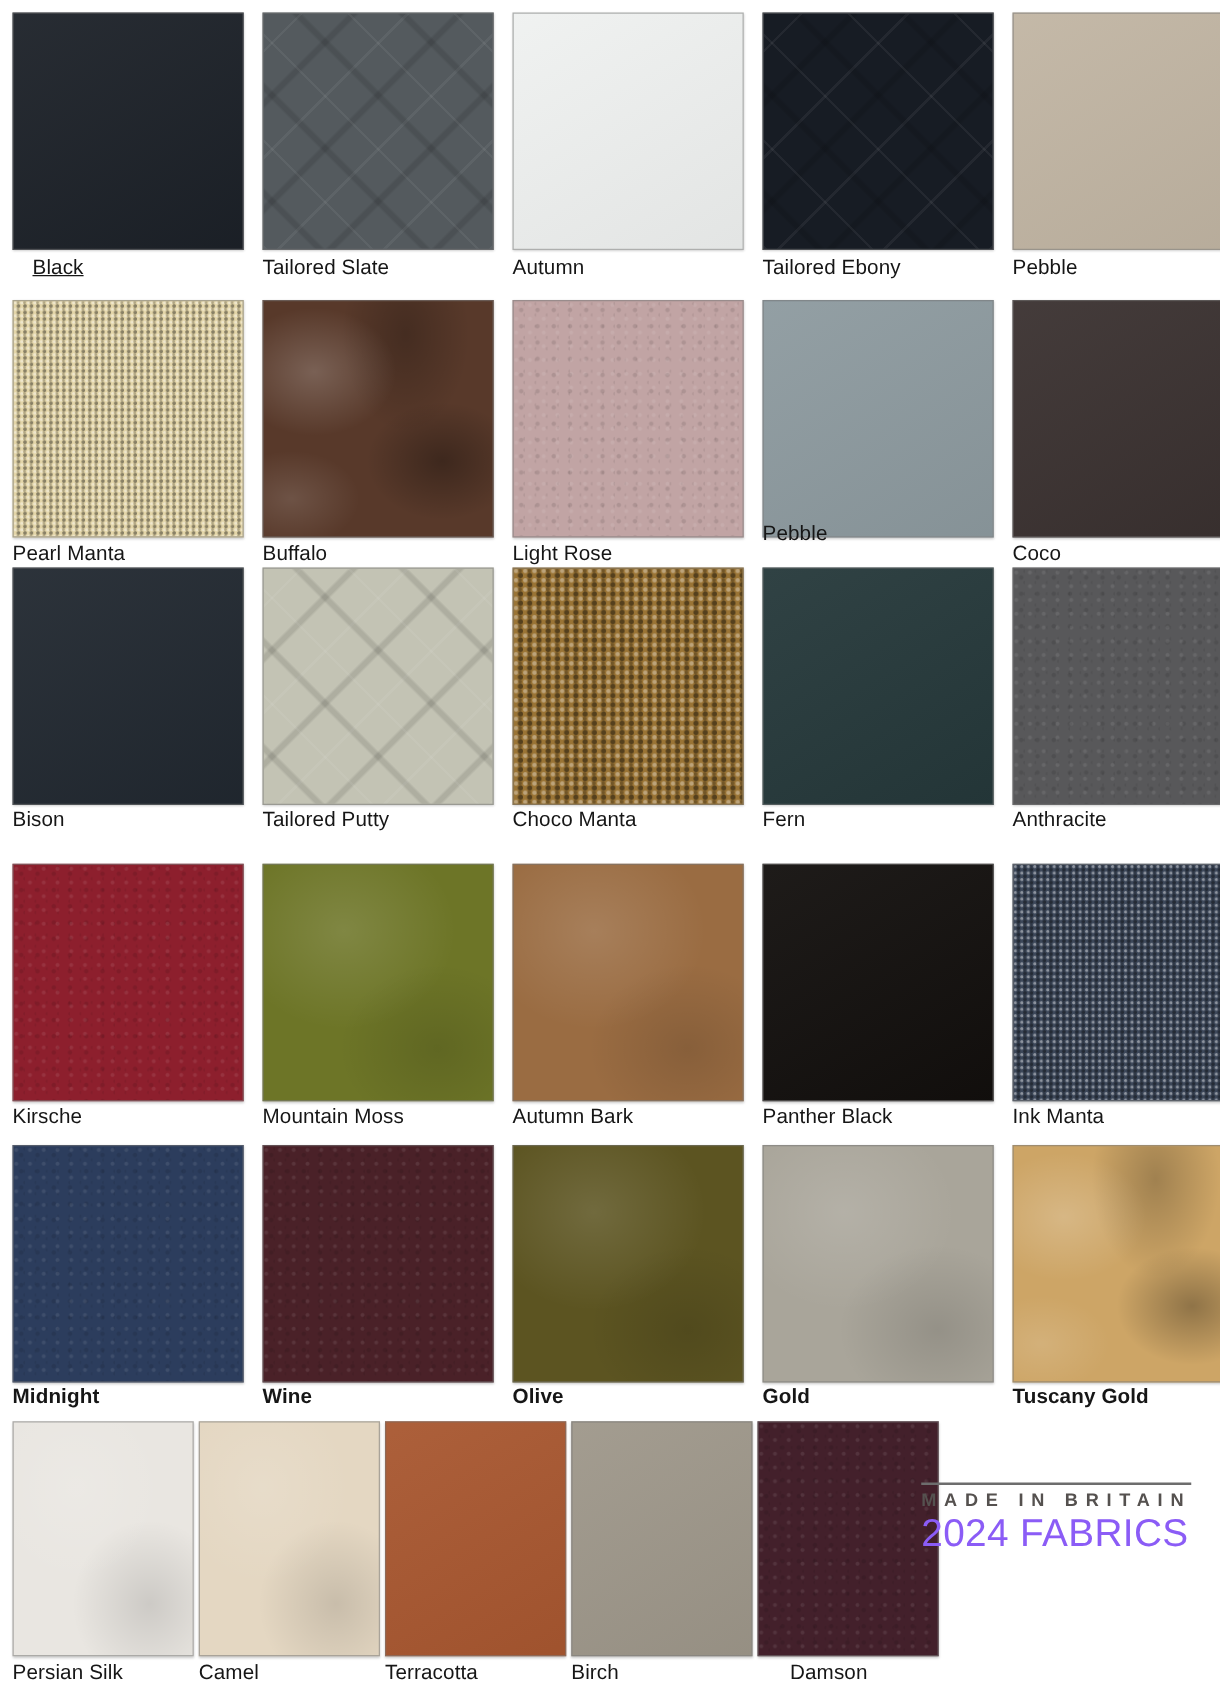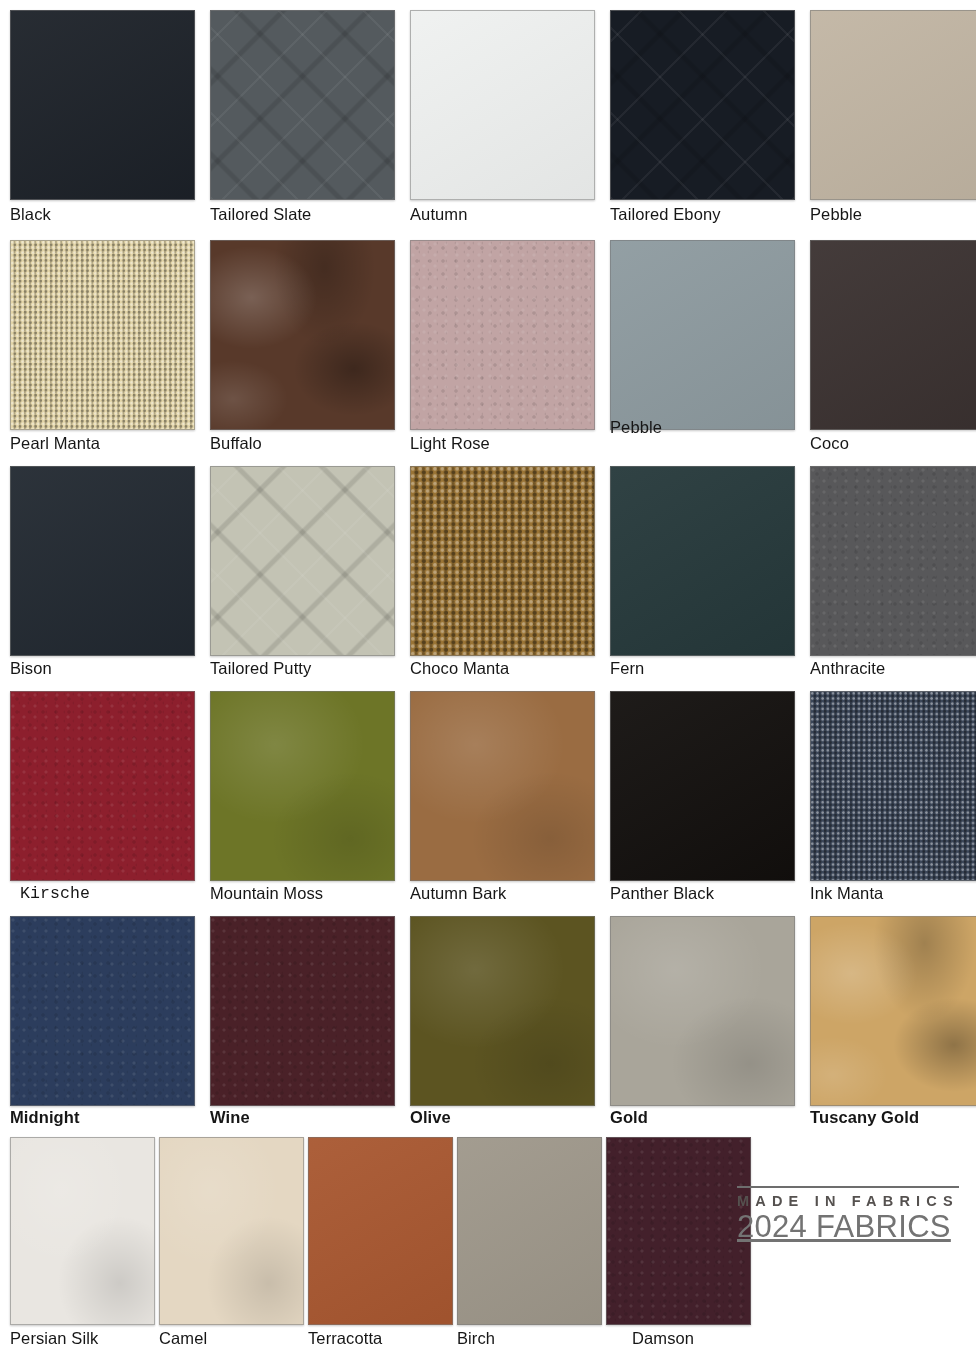--- a/index.html
+++ b/index.html
@@ -106,37 +106,36 @@
   .rem-tag{
     font-size:14.5px;
     letter-spacing:6.2px;
     color:#55514f;
     font-weight:700;
     white-space:nowrap;
   }
   .rem-year{
     font-size:31px;
     letter-spacing:.3px;
-    color:#737373;
+    color:#8b5cf6;
     white-space:nowrap;
-    text-decoration:underline;
   }
 </style>
 </head>
 <body>
 
 <div id="sheet">
   <div id="rows-host">
       <div class="row" style="top: 10px; height: 219px;">
         <div class="cell" style="left: 10px; width: 185px; height: 190px;">
           <div class="swatch" style="background: rgb(28, 33, 40);">
             <div class="tex tex-plain"></div>
           </div>
         </div>
-        <div class="label" style="left: 10px; top: 195px;">Black</div>
+        <div class="label" style="left: 26px; top: 195px; text-decoration: underline;">Black</div>
         <div class="cell" style="left: 210px; width: 185px; height: 190px;">
           <div class="swatch" style="background: rgb(84, 90, 94);">
             <div class="tex tex-quilt"></div>
           </div>
         </div>
         <div class="label" style="left: 210px; top: 195px;">Tailored Slate</div>
         <div class="cell" style="left: 410px; width: 185px; height: 190px;">
           <div class="swatch" style="background: rgb(239, 241, 240);">
             <div class="tex tex-plain"></div>
           </div>
@@ -180,21 +179,21 @@
           </div>
         </div>
         <div class="label" style="left: 610px; top: 178px;">Pebble</div>
         <div class="cell" style="left: 810px; width: 185px; height: 190px;">
           <div class="swatch" style="background: rgb(58, 49, 48);">
             <div class="tex tex-plain"></div>
           </div>
         </div>
         <div class="label" style="left: 810px; top: 194px;">Coco</div>
       </div>
-      <div class="row" style="top: 466px; height: 217px; text-decoration: underline;">
+      <div class="row" style="top: 454px; height: 217px; text-decoration: underline;">
         <div class="cell" style="left: 10px; width: 185px; height: 190px;">
           <div class="swatch" style="background: rgb(33, 40, 48);">
             <div class="tex tex-plain"></div>
           </div>
         </div>
         <div class="label" style="left: 10px; top: 193px;">Bison</div>
         <div class="cell" style="left: 210px; width: 185px; height: 190px;">
           <div class="swatch" style="background: rgb(195, 195, 180);">
             <div class="tex tex-quilt"></div>
           </div>
@@ -218,21 +217,21 @@
           </div>
         </div>
         <div class="label" style="left: 810px; top: 193px;">Anthracite</div>
       </div>
       <div class="row" style="top: 691px; height: 217px;">
         <div class="cell" style="left: 10px; width: 185px; height: 190px;">
           <div class="swatch" style="background: rgb(141, 31, 45);">
             <div class="tex tex-grain"></div>
           </div>
         </div>
-        <div class="label" style="left: 20px; top: 193px; font-family: Liberation Mono, monospace;">Kirsche</div>
+        <div class="label" style="left: 10px; top: 193px;">Kirsche</div>
         <div class="cell" style="left: 210px; width: 185px; height: 190px;">
           <div class="swatch" style="background: rgb(109, 117, 39);">
             <div class="tex tex-soft"></div>
           </div>
         </div>
         <div class="label" style="left: 210px; top: 193px;">Mountain Moss</div>
         <div class="cell" style="left: 410px; width: 185px; height: 190px;">
           <div class="swatch" style="background: rgb(154, 108, 66);">
             <div class="tex tex-soft"></div>
           </div>
@@ -312,16 +311,16 @@
           <div class="swatch" style="background: rgb(67, 32, 43);">
             <div class="tex tex-grain"></div>
           </div>
         </div>
         <div class="label" style="left: 632px; top: 192px;">Damson</div>
       </div>
     </div>
 
   <div id="brand" style="left: 737px; top: 1180px;">
     <div class="rem-rule"></div>
-    <div class="rem-tag">MADE IN FABRICS</div>
+    <div class="rem-tag">MADE IN BRITAIN</div>
     <div class="rem-year">2024 FABRICS</div>
   </div>
 </div>
 
 </body></html>

